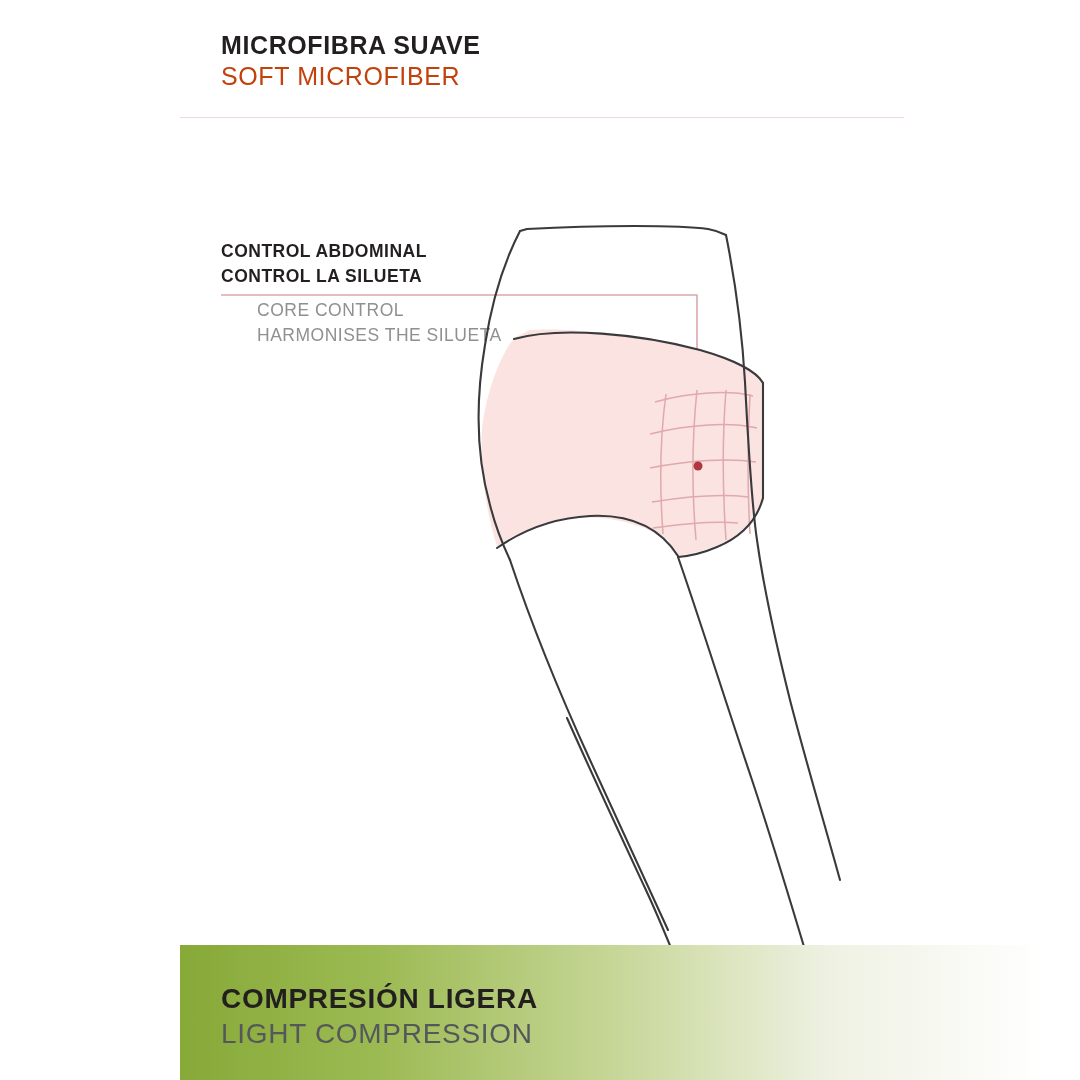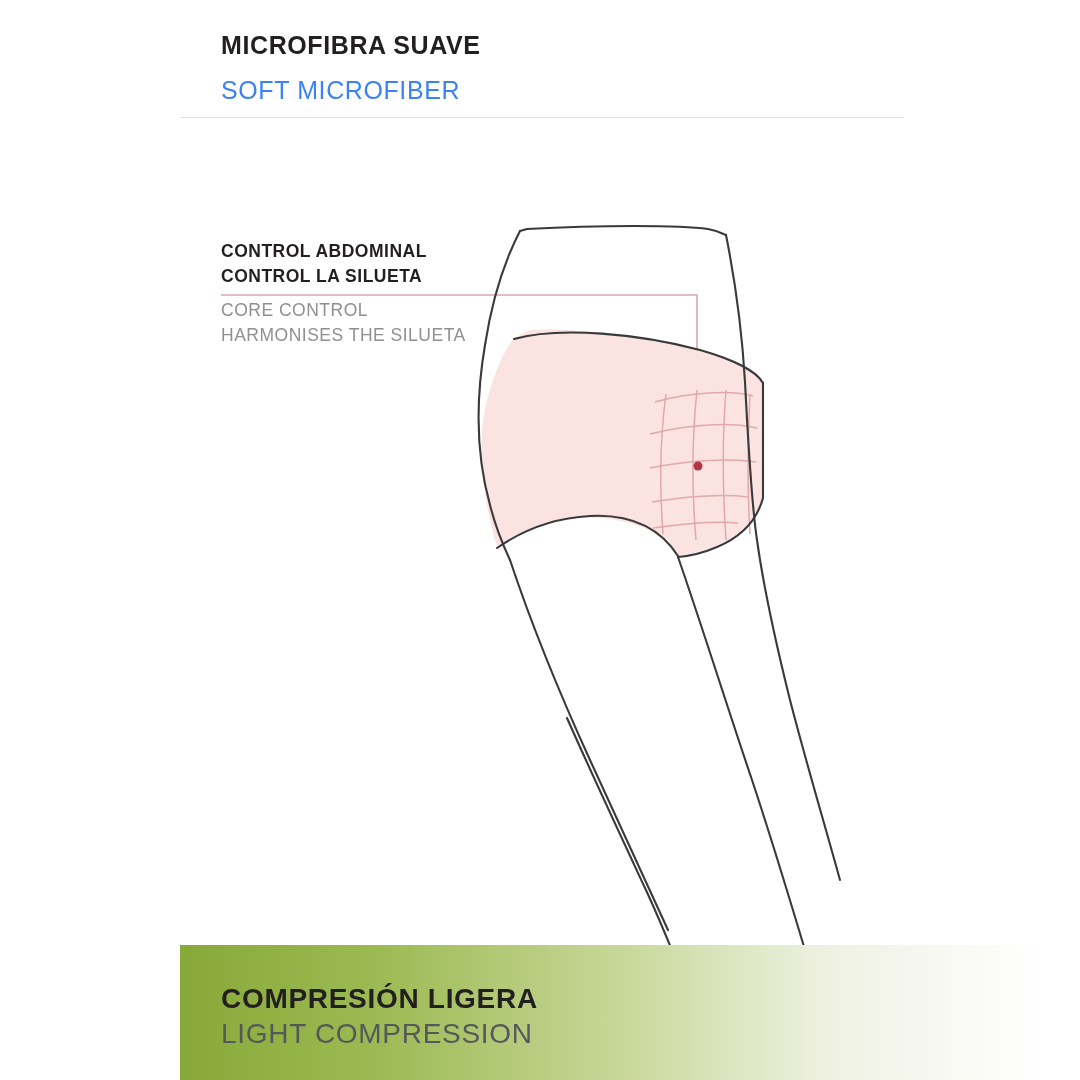--- a/index.html
+++ b/index.html
@@ -33,24 +33,23 @@
     font-weight: bold;
     letter-spacing: 0.6px;
     color: #231f20;
     line-height: 1.22;
     white-space: nowrap;
   }
   .title-light {
     font-size: 25px;
     font-weight: normal;
     letter-spacing: 0.6px;
-    color: #3b82f6;
+    color: #c2410c;
     line-height: 1.22;
     white-space: nowrap;
-    margin-top: 14px;
   }
   .top-rule {
     position: absolute;
     left: 180px;
     top: 117px;
     width: 724px;
     height: 1px;
     background: #f0d7dc;
   }
 
@@ -69,20 +68,21 @@
     line-height: 1.42;
     white-space: nowrap;
   }
   .callout .line-light {
     font-size: 17.5px;
     font-weight: normal;
     letter-spacing: 0.5px;
     color: #8f9091;
     line-height: 1.42;
     white-space: nowrap;
+    margin-left: 36px;
   }
   .callout-gap { height: 9px; }
 
   
   .illustration {
     position: absolute;
     left: 0;
     top: 0;
     width: 1080px;
     height: 1080px;

